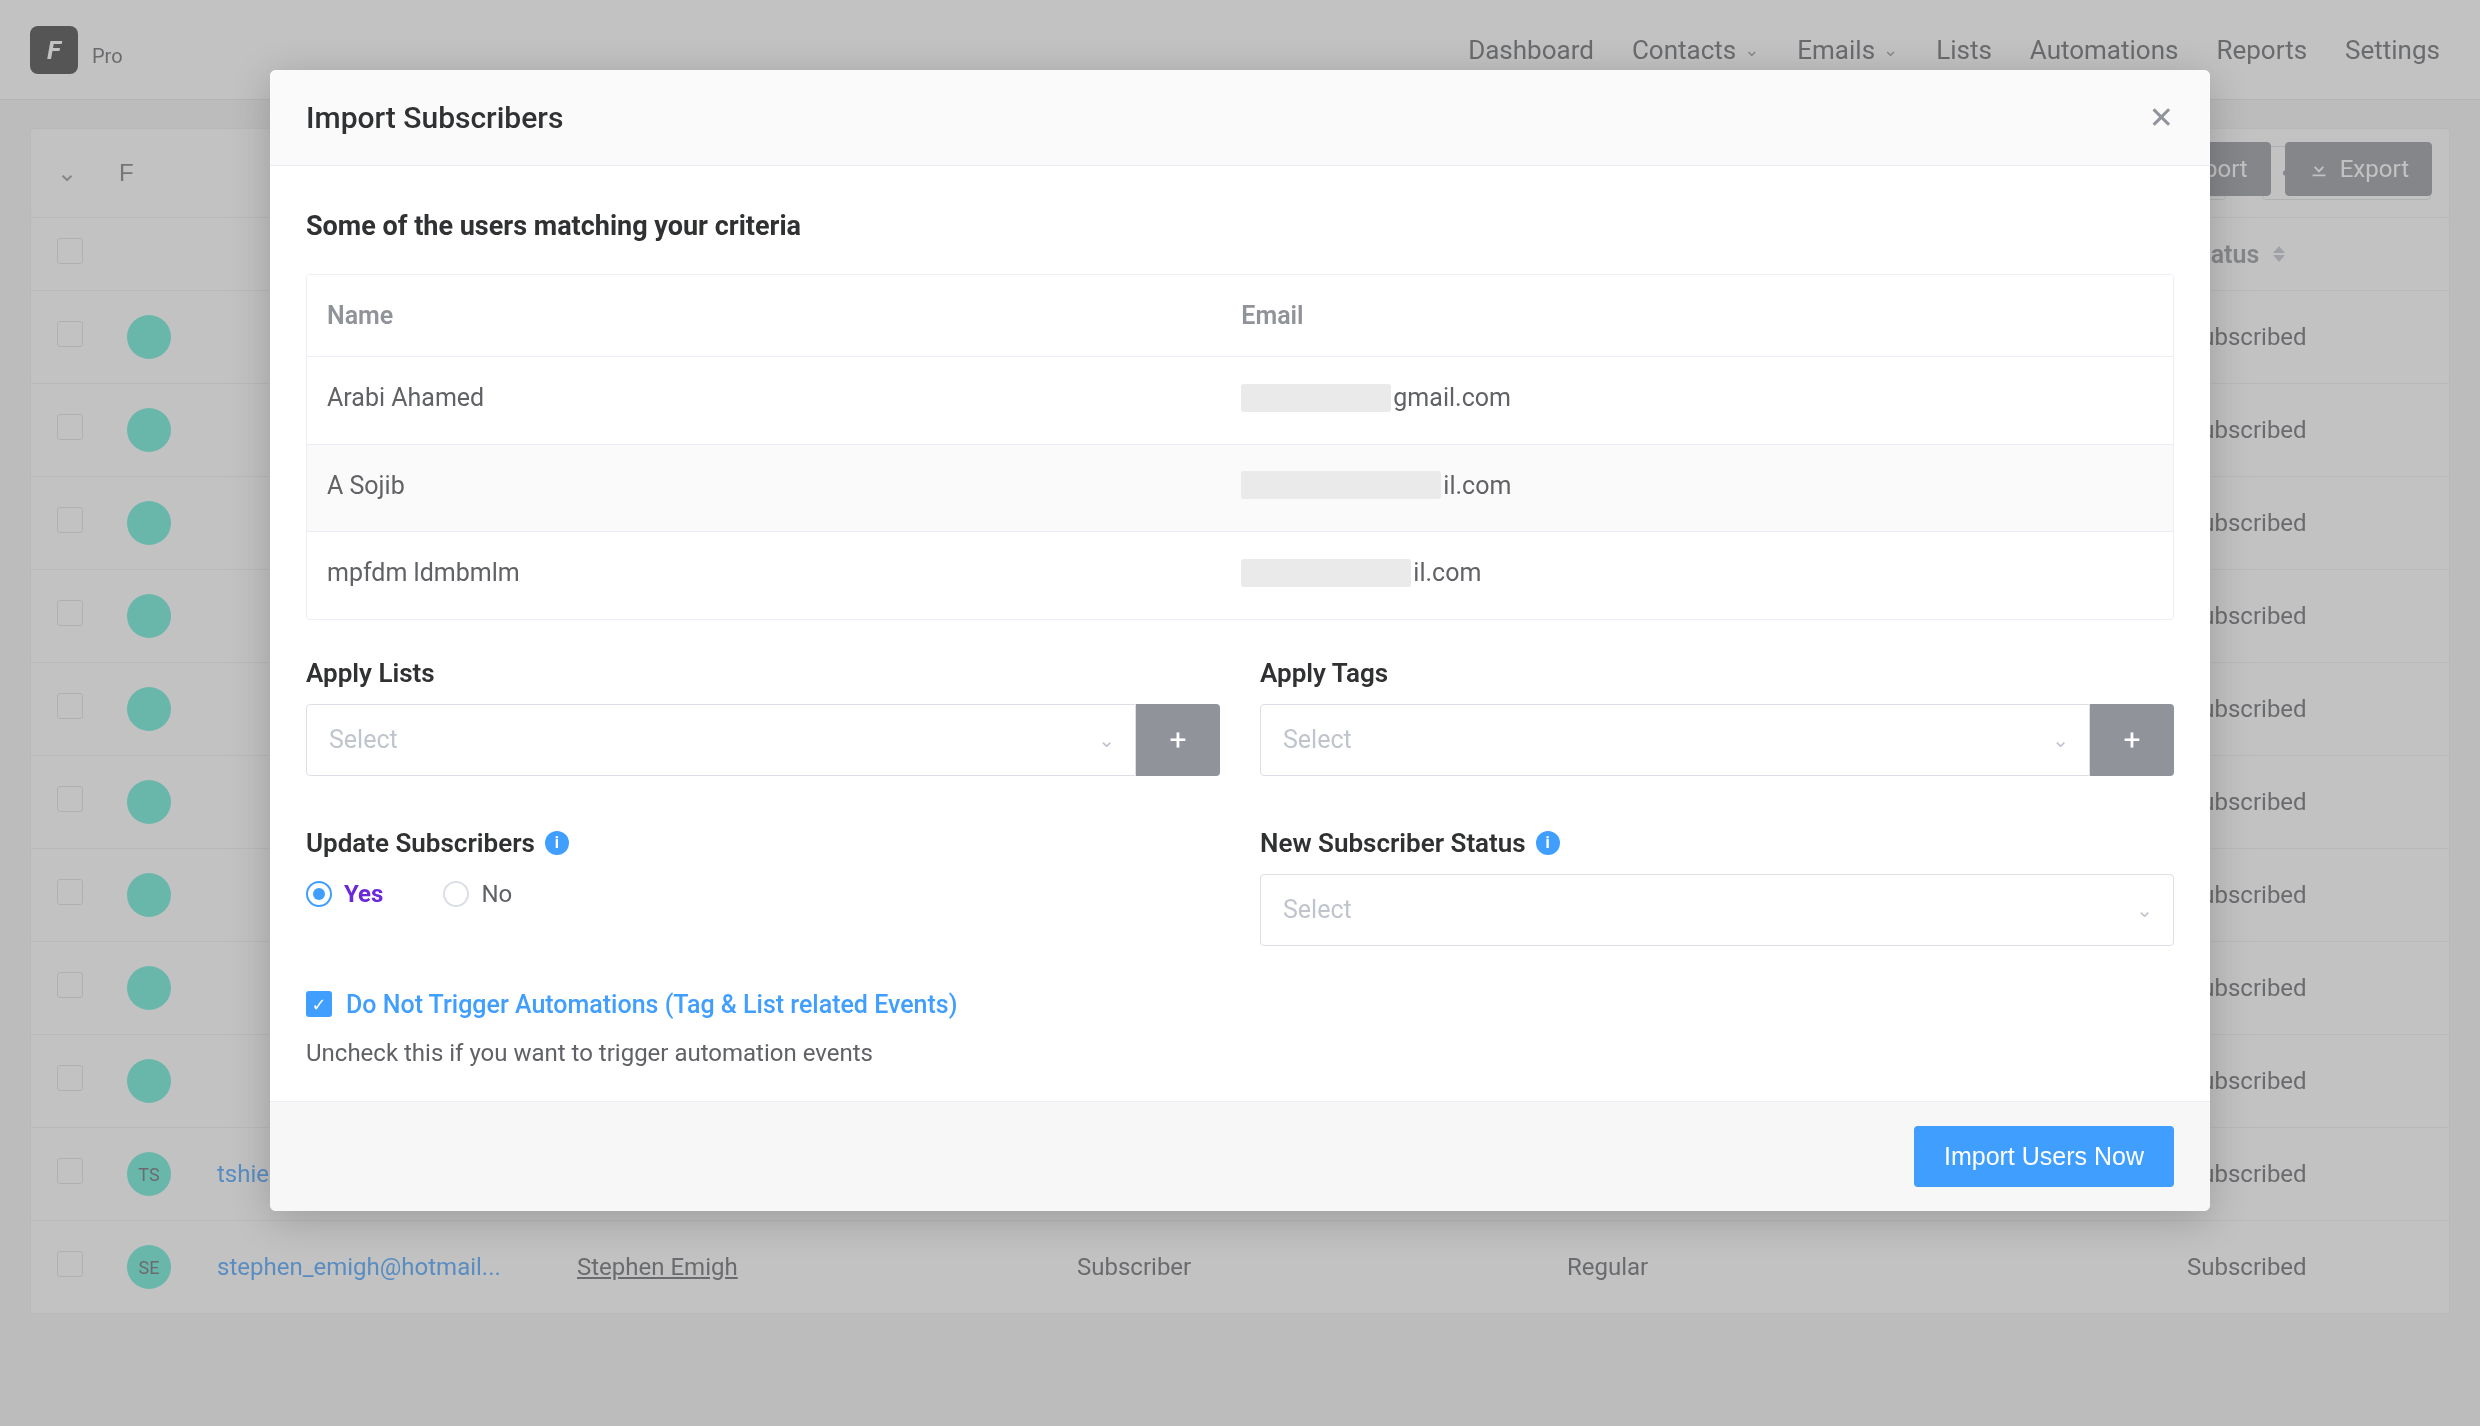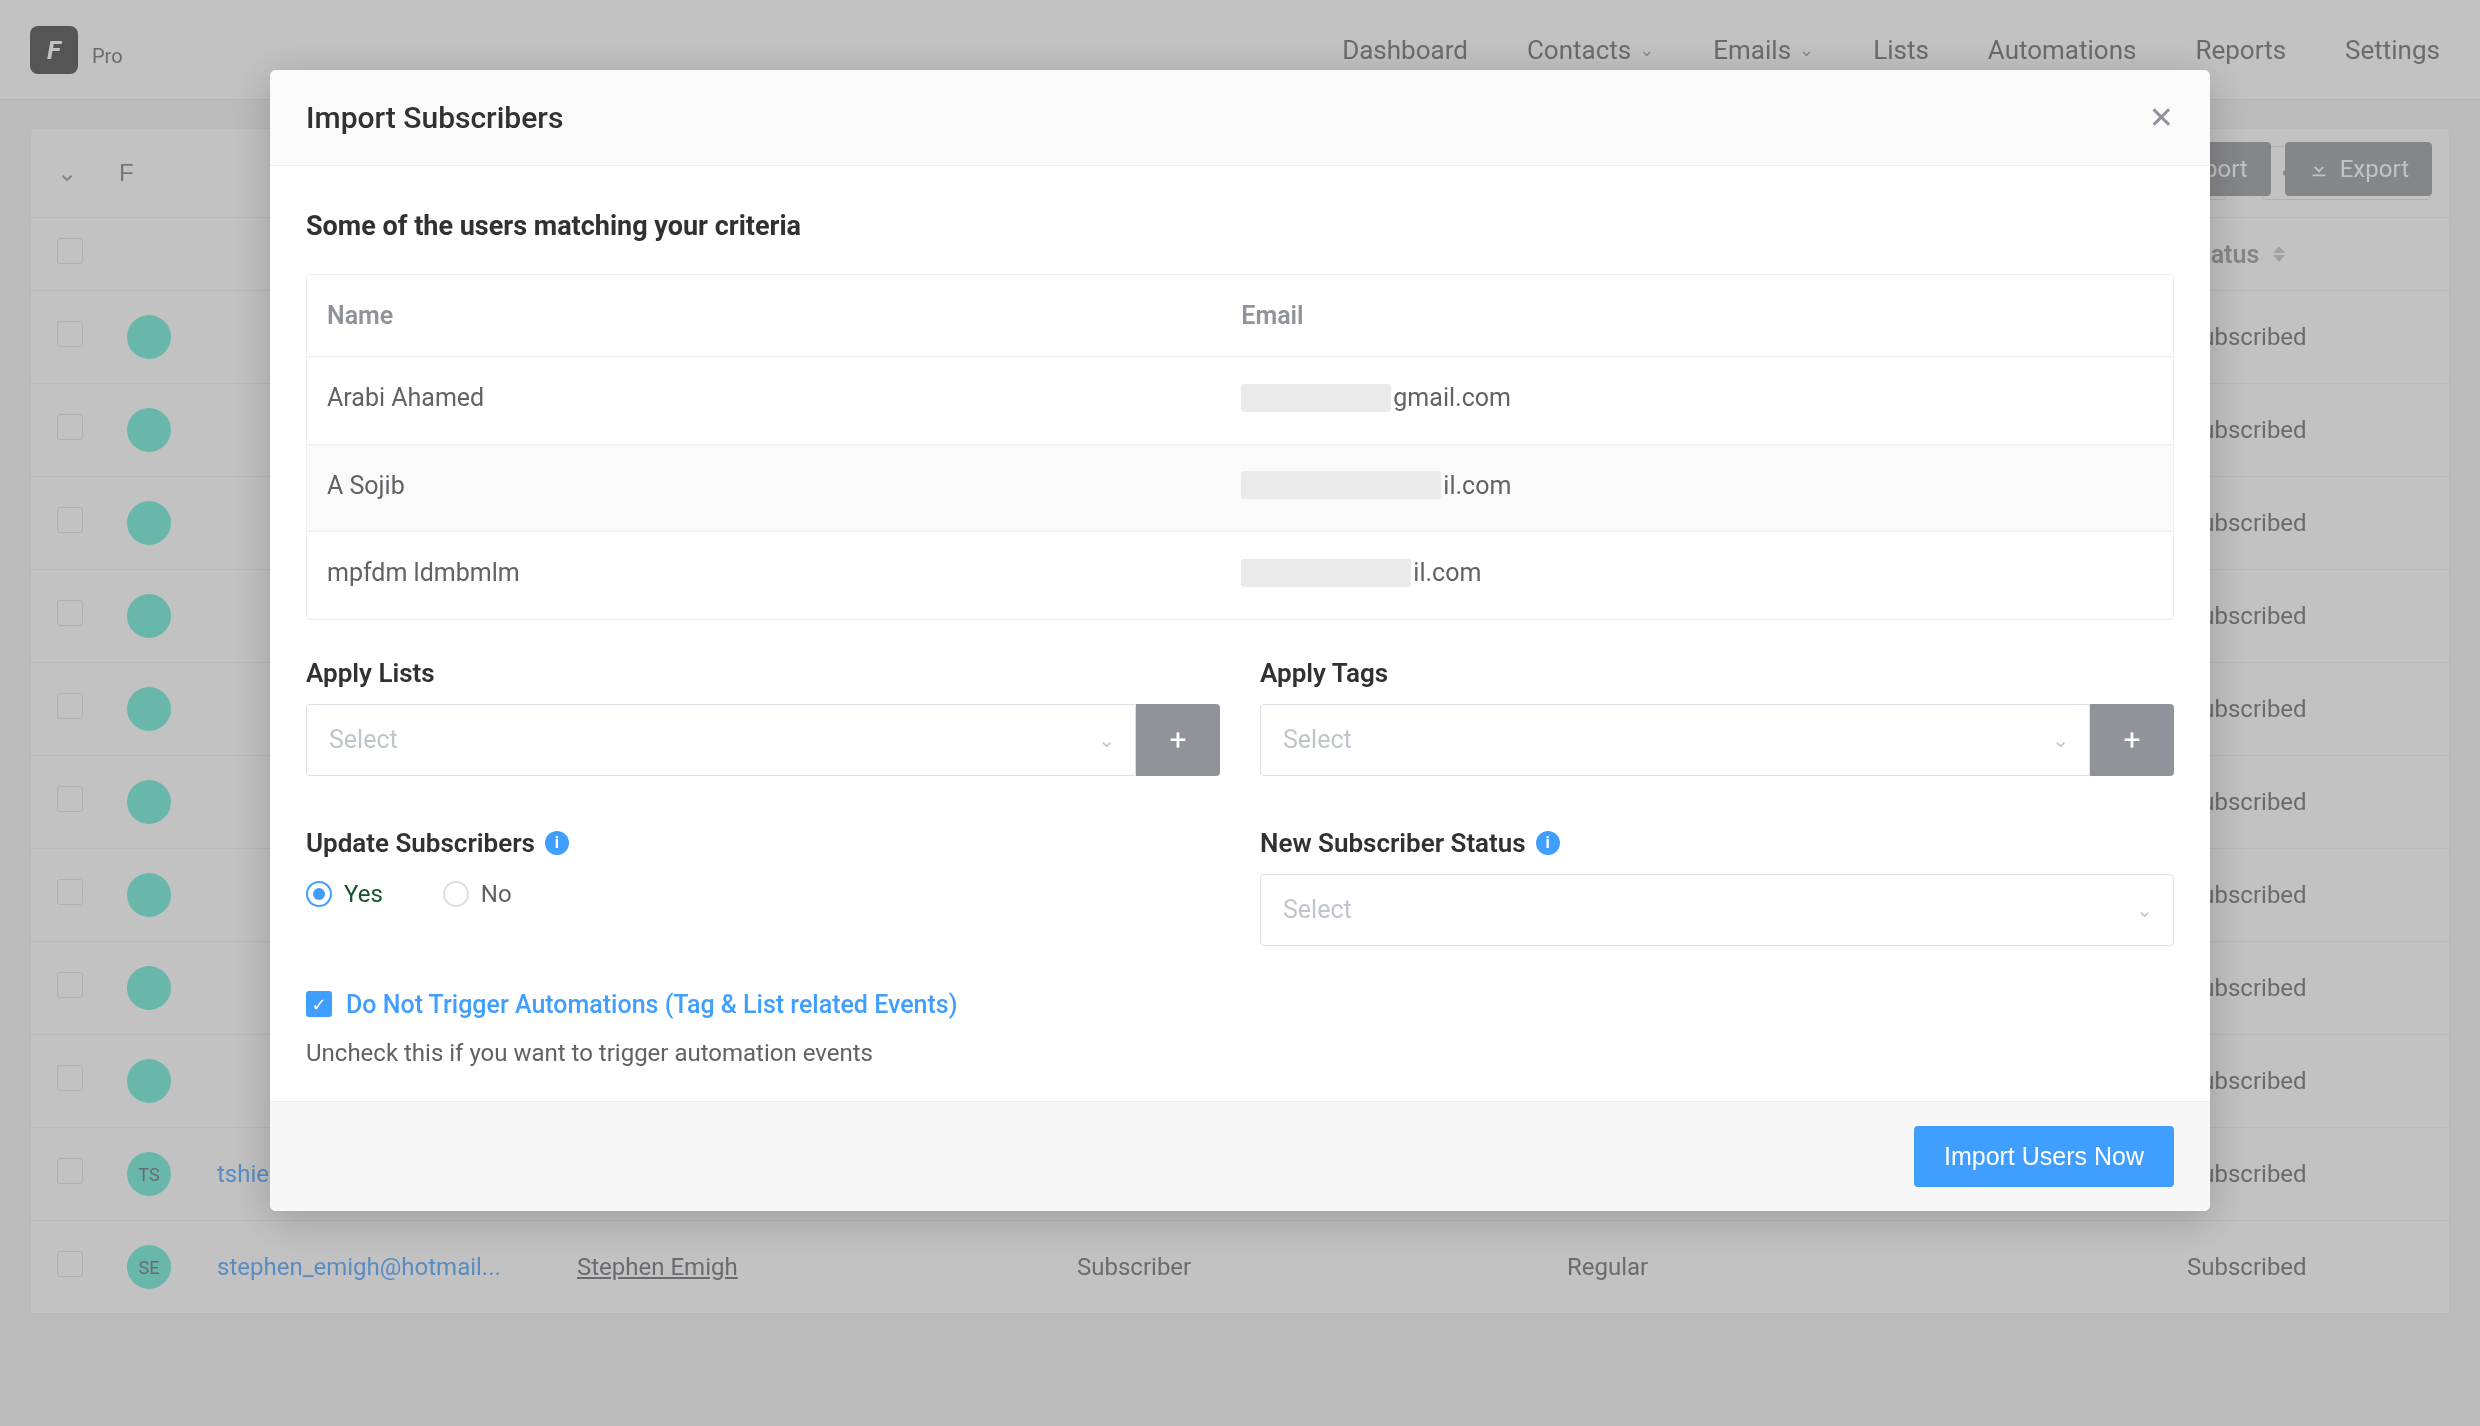--- a/index.html
+++ b/index.html
@@ -22,21 +22,21 @@
     border-bottom: 1px solid #e6e6e6;
     padding: 0 40px 0 30px;
   }
   .logo-wrap { display: flex; align-items: center; gap: 10px; }
   .logo-sq {
     width: 48px; height: 48px; background: #3a3a3a; border-radius: 8px;
     display:flex; align-items:center; justify-content:center;
   }
   .logo-sq span { color:#fff; font-weight:700; font-size:26px; font-style:italic; }
   .pro { font-size: 20px; color: #606266; align-self:flex-start; margin-top:18px; margin-left:4px;}
-  .nav-items { margin-left: auto; display: flex; gap: 59px; align-items:center;}
+  .nav-items { margin-left: auto; display: flex; gap: 38px; align-items:center;}
   .nav-item { color:#606266; font-size:26px; display:flex; align-items:center; gap:8px; cursor:pointer;}
   .chev { font-size:18px; color:#909399;}
   
   .actionbar {
     height: 90px; background:#fff; margin: 28px 30px 0 30px;
     border:1px solid #ebeef5; border-radius:4px;
     display:flex; align-items:center; padding:0 18px; gap:18px;
   }
   .ab-left { display:flex; align-items:center; gap:18px;}
   .ab-sel { width:36px;height:36px;display:flex;align-items:center;justify-content:center;color:#909399;cursor:pointer;}
@@ -401,21 +401,21 @@
 
       <div class="form-grid" style="margin-top:44px;">
         <div class="form-col">
           <div class="lbl">
             <span>Update Subscribers</span>
             <span class="info-ic">i</span>
           </div>
           <div class="radio-row">
             <div class="radio-opt">
               <span class="radio-circ sel"></span>
-              <span style="color:#14532d;font-weight:400;">Yes</span>
+              <span style="color:#6d28d9;font-weight:700;">Yes</span>
             </div>
             <div class="radio-opt">
               <span class="radio-circ"></span>
               <span>No</span>
             </div>
           </div>
         </div>
         <div class="form-col">
           <div class="lbl">
             <span>New Subscriber Status</span>

